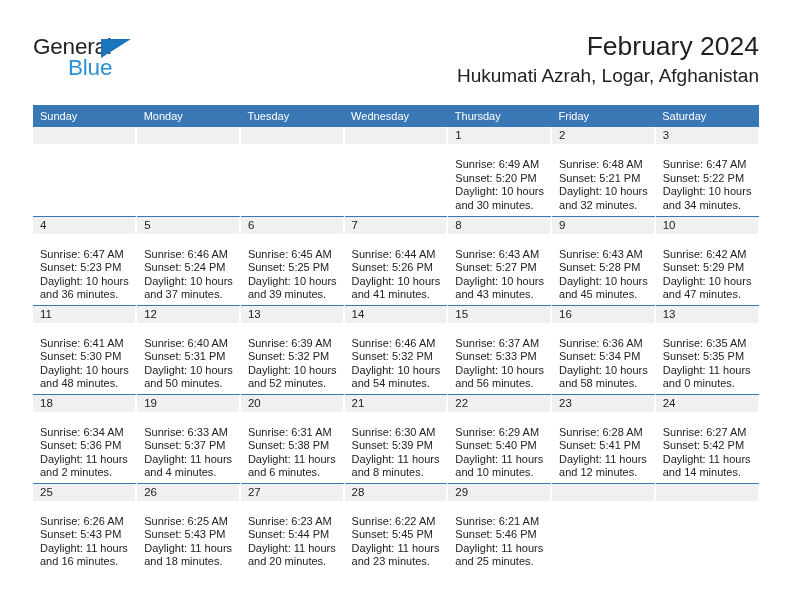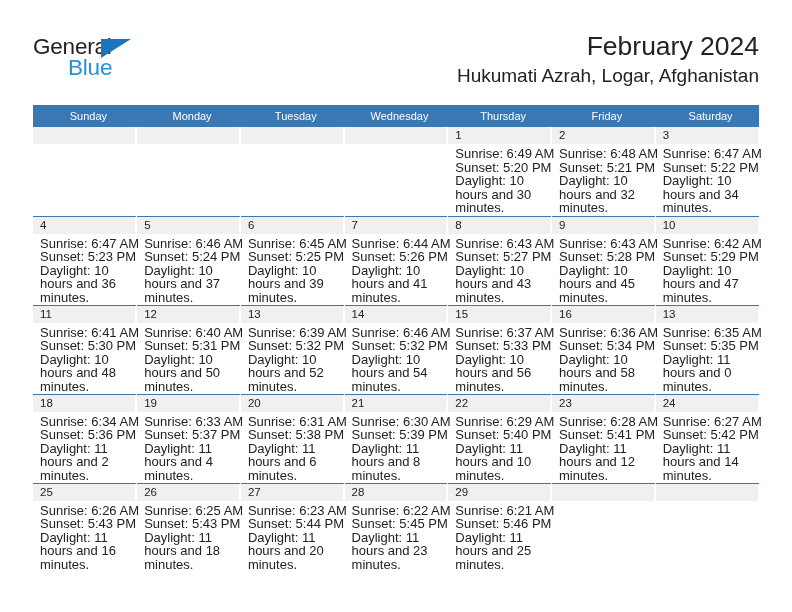--- a/index.html
+++ b/index.html
@@ -95,21 +95,21 @@
     border-collapse: collapse;
     table-layout: fixed;
   }
   .calendar col { width: 103.71px; }
 
   .calendar thead th {
     background: #3a77b5;
     color: #ffffff;
     font-size: 11px;
     font-weight: normal;
-    text-align: center;
+    text-align: left;
     padding: 5px 0 5px 7px;
     height: 18px;
     box-sizing: border-box;
     border: none;
     margin-left: 32px;
   }
 
   .week-row > td {
     vertical-align: top;
     padding: 0;
@@ -130,22 +130,22 @@
     background: #f0f0f0;
     height: 17px;
     line-height: 17px;
     font-size: 11.5px;
     color: #222222;
     padding-left: 7px;
     border-right: 1px solid #ffffff;
     box-sizing: border-box;
   }
   .cell-body {
-    padding: 3px 6px 0 7px;
-    font-size: 13px;
+    padding: 14px 6px 0 7px;
+    font-size: 11px;
     line-height: 13.6px;
     color: #222222;
   }
   .cell-body div { white-space: nowrap; }
   .cell-body .daylight { white-space: normal; }
   .cell.empty .cell-date { background: #f0f0f0; }
 </style>
 </head>
 <body>
 

